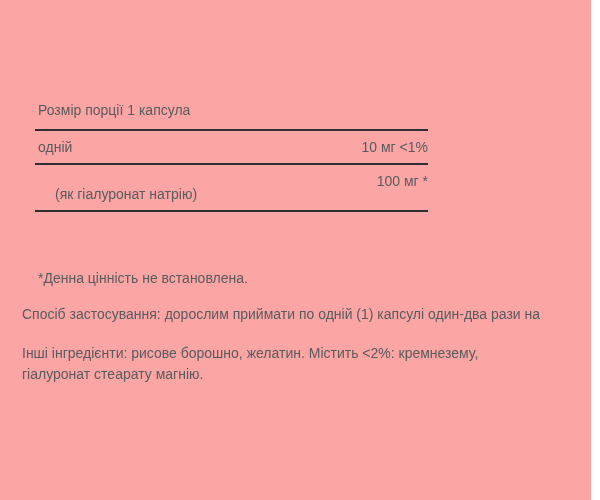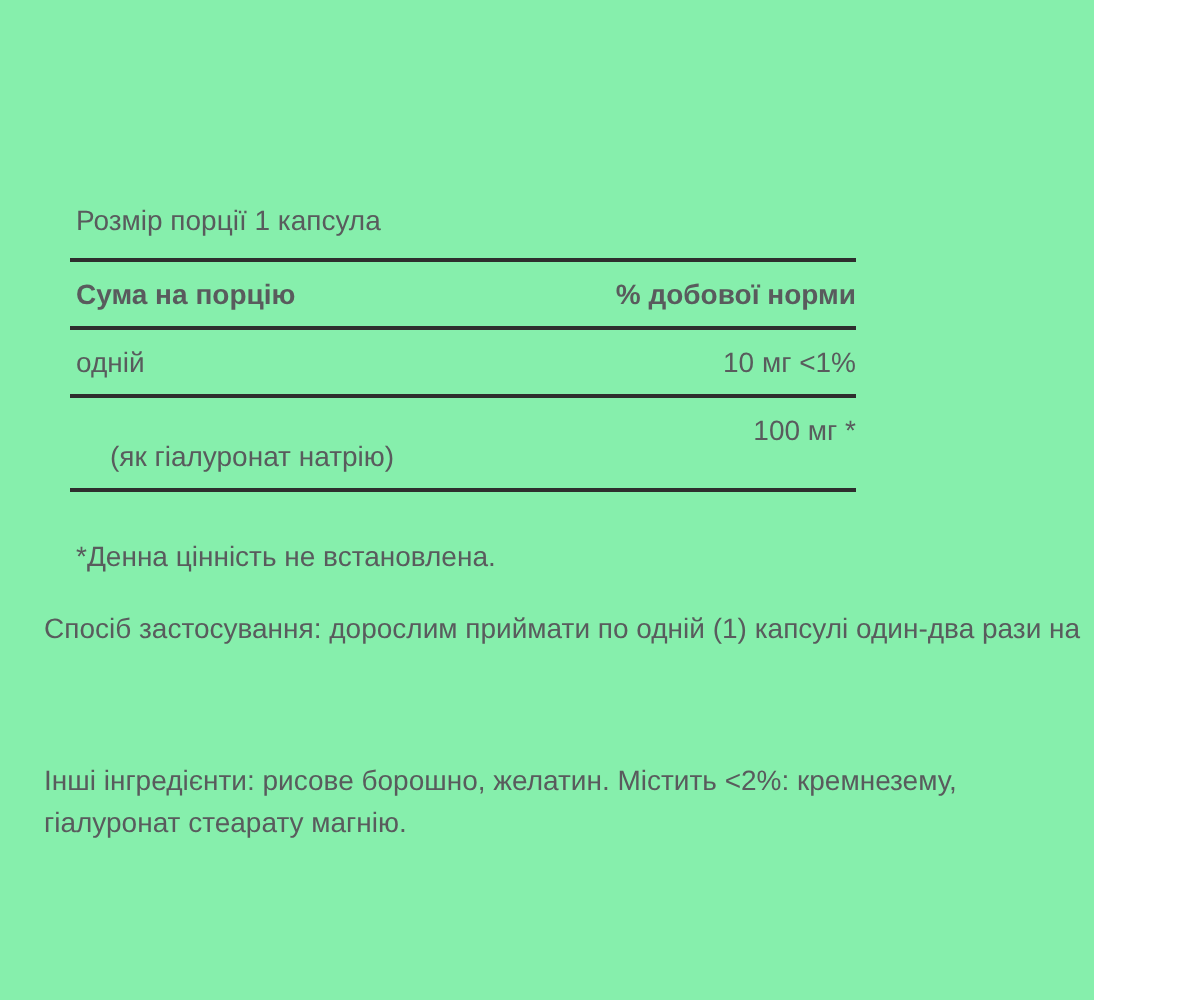--- a/index.html
+++ b/index.html
@@ -1,21 +1,21 @@
 <!DOCTYPE html>
 <html><head>
 <meta charset="utf-8">
 <style>
   * { margin: 0; padding: 0; box-sizing: border-box; }
   html, body { background: #ffffff; }
   .page {
     position: relative;
-    width: 547px;
+    width: 591px;
     height: 500px;
-    background: #86efac;
+    background: #fca5a5;
     font-family: "Liberation Sans", sans-serif;
     font-size: 14px;
     color: #595b5d;
     overflow: hidden;
   }
   .serving-size {
     position: absolute;
     left: 38px;
     top: 102px;
     line-height: 17px;
@@ -48,40 +48,36 @@
     left: 38px;
     top: 270px;
     line-height: 17px;
   }
   .para {
     position: absolute;
     left: 22px;
     width: 566px;
   }
   .para-directions { top: 304px; }
-  .para-ingredients { top: 380px; }
+  .para-ingredients { top: 343px; }
   .para .line {
     line-height: 21px;
     white-space: nowrap;
   }
   .bold { font-weight: 400; }
 </style>
 </head>
 <body>
 
 <div class="page">
 
   <div class="serving-size">Розмір порції 1 капсула</div>
 
   <div class="facts-table">
 
-    <div class="t-row header-row">
-      <div class="cell name-cell">Сума на порцію</div>
-      <div class="cell value-cell">% добової норми</div>
-    </div>
 
     <div class="t-row">
       <div class="cell name-cell">одній</div>
       <div class="cell value-cell">10 мг &lt;1%</div>
     </div>
 
     <div class="t-row">
       <div class="cell name-cell">
         <div class="sub-line">(як гіалуронат натрію)</div>
       </div>

